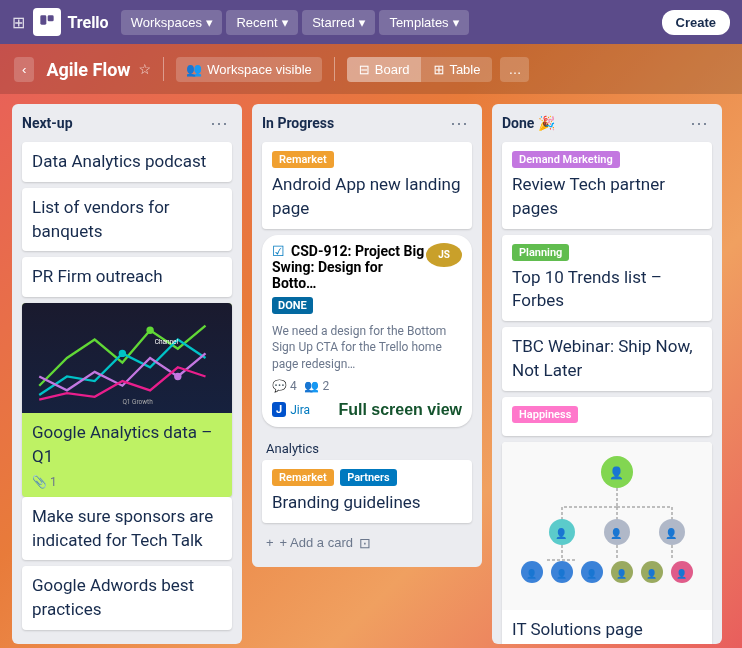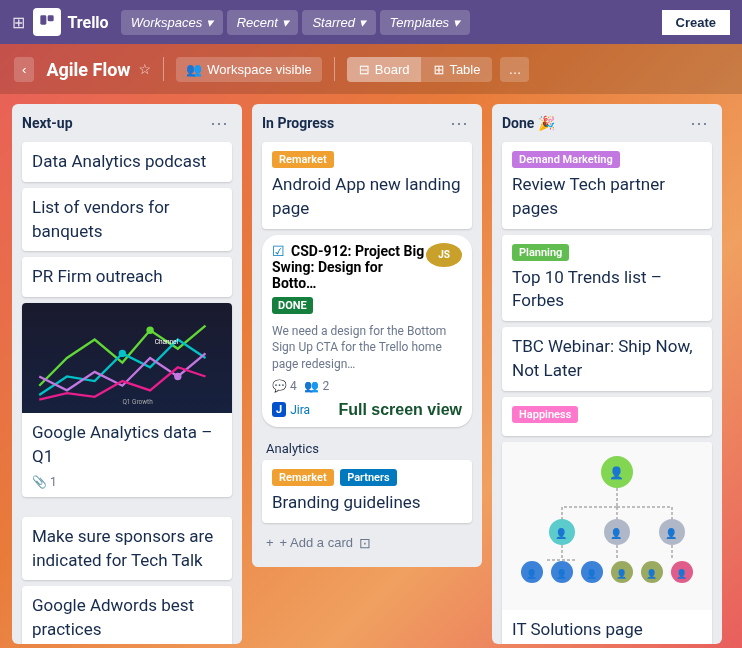--- a/index.html
+++ b/index.html
@@ -39,28 +39,28 @@
       cursor: pointer;
     }
     .nav-btn {
       background: rgba(255,255,255,0.2);
       border: none;
       color: white;
       padding: 5px 10px;
       border-radius: 4px;
       cursor: pointer;
       font-size: 13px;
-      display: flex; align-items: center; gap: 4px; font-style: italic;
+      display: flex; align-items: center; gap: 4px;
     }
     .nav-create {
       background: #ffffff;
       color: #172b4d;
       border: none;
       padding: 5px 14px;
-      border-radius: 0;
+      border-radius: 12px;
       cursor: pointer;
       font-size: 13px;
       font-weight: 600;
       margin-left: auto;
     }
     .nav-spacer { flex: 1; }
 
     
     .board-header {
       display: flex;
@@ -184,23 +184,23 @@
       margin-right: 3px;
     }
     .label-orange { background: #f0a030; }
     .label-green { background: #61bd4f; }
     .label-purple { background: #c377e0; }
     .label-teal { background: #0079bf; }
     .label-pink { background: #ff78cb; }
 
     
     .chart-card {
-      background: #ffffff;
+      background: #bef264;
       border-radius: 4px;
-      margin-bottom: 20px;
+      margin-bottom: 0;
       box-shadow: 0 1px 2px rgba(0,0,0,0.15);
       overflow: hidden;
       cursor: pointer;
     }
     .chart-area {
       background: linear-gradient(180deg, #1a1a2e 0%, #16213e 100%);
       height: 110px;
       padding: 8px;
       position: relative;
     }
@@ -210,21 +210,21 @@
 
     
     .progress-card {
       background: white;
       border-radius: 16px;
       padding: 8px 10px;
       margin-bottom: 6px;
       box-shadow: 0 1px 2px rgba(0,0,0,0.15);
     }
     .done-badge {
-      background: #15803d;
+      background: #0369a1;
       color: white;
       font-size: 11px;
       font-weight: 700;
       padding: 2px 6px;
       border-radius: 3px;
       display: inline-block;
       margin-bottom: 5px;
     }
     .card-description {
       color: #6b778c;

